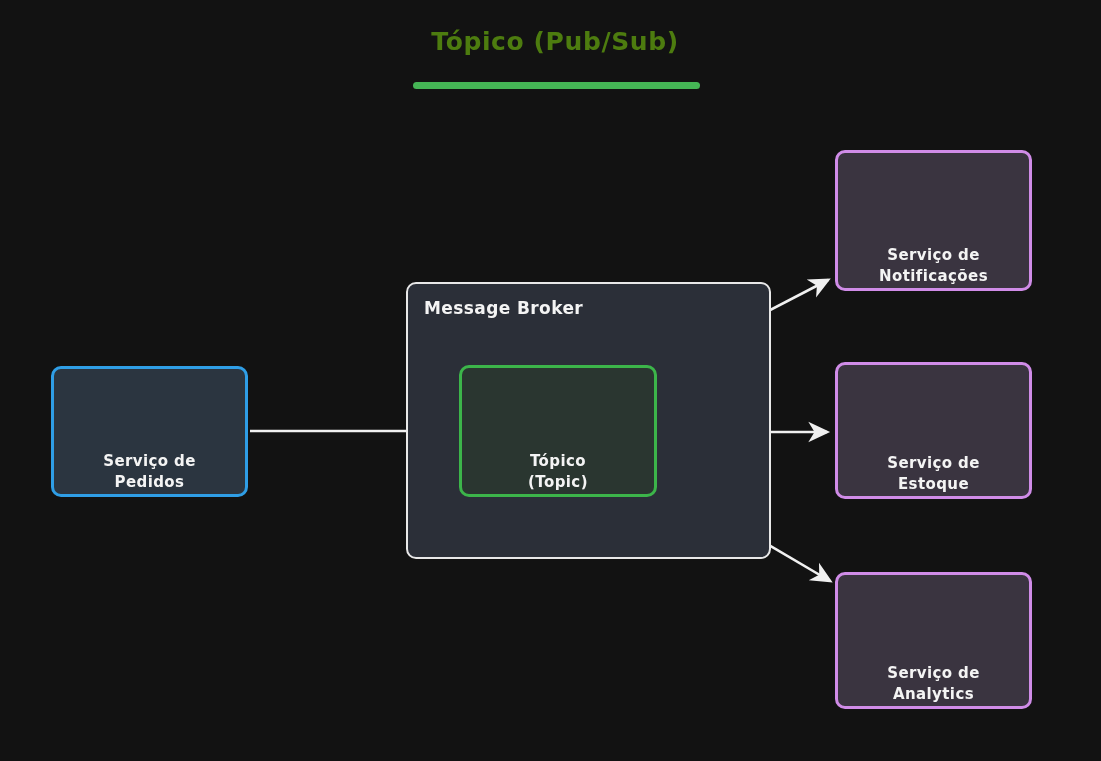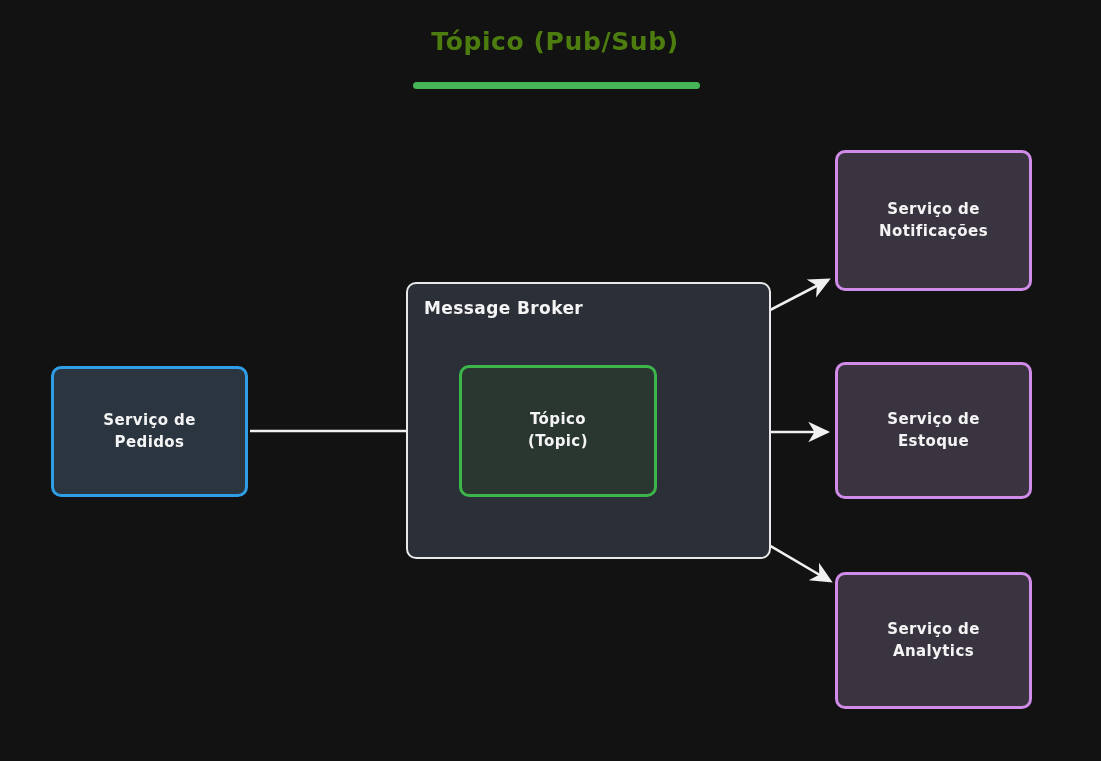--- a/index.html
+++ b/index.html
@@ -45,21 +45,21 @@
     height: 7px;
     background: #45b555;
     border-radius: 4px;
   }
 
   
   .node {
     position: absolute;
     box-sizing: border-box;
     display: flex;
-    align-items: center;
+    align-items: flex-end;
     justify-content: center;
     text-align: center;
     border-radius: 10px;
   }
   .node .label {
     font-family: "DejaVu Sans", sans-serif;
     font-size: 15px;
     font-weight: bold;
     color: #f4f4f4;
     line-height: 1.45;

